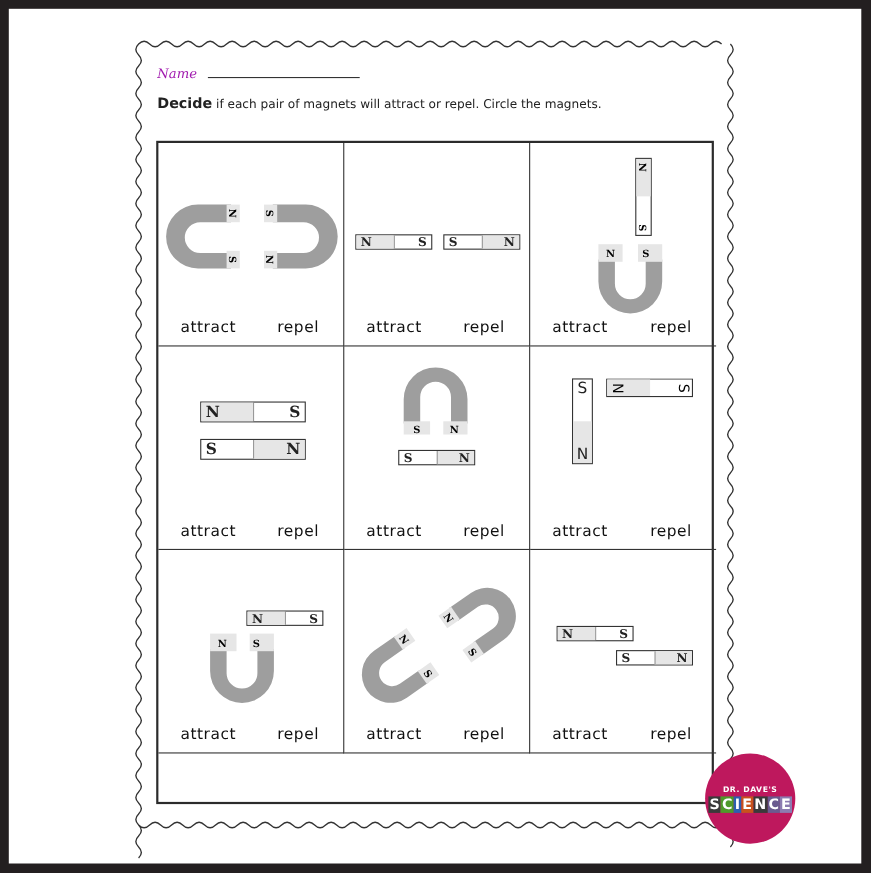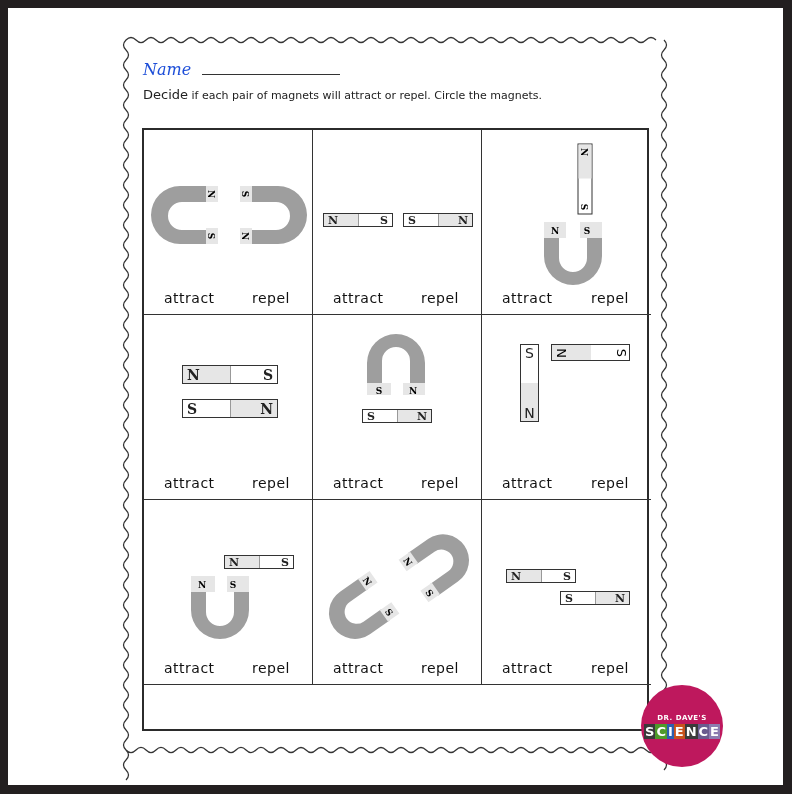--- a/index.html
+++ b/index.html
@@ -7,32 +7,32 @@
     width:792px; height:794px; position:relative; overflow:hidden;
     background:#231f20;
     font-family: "DejaVu Sans", sans-serif;
   }
   .page {
     position:absolute; left:8px; top:8px; width:775px; height:777px;
     background:#ffffff;
   }
   .wavy-frame { position:absolute; left:0; top:0; }
   .name-row {
-    position:absolute; left:135px; top:52px; font-size:16px; color:#1d4ed8;
+    position:absolute; left:135px; top:52px; font-size:12px; color:#a21caf;
     font-family: "DejaVu Serif", serif; font-style:italic;
   }
   .name-line {
     display:inline-block; width:138px; border-bottom:1px solid #333;
     margin-left:6px; height:10px; vertical-align:baseline;
   }
   .instructions {
     position:absolute; left:135px; top:79px; font-size:11px; color:#222;
     font-family: "DejaVu Sans", sans-serif;
   }
-  .instructions .lead { font-size:13px; font-weight:400; }
+  .instructions .lead { font-size:13px; font-weight:700; }
   .grid {
     position:absolute; left:134px; top:120px; width:507px; height:603px;
     border:2px solid #2b2b2b; box-sizing:border-box;
   }
   .cell {
     position:absolute; width:169px; height:185px;
     border-right:1.5px solid #333; border-bottom:1.5px solid #333;
     box-sizing:border-box;
   }
   .cell.lastcol { border-right:none; }

